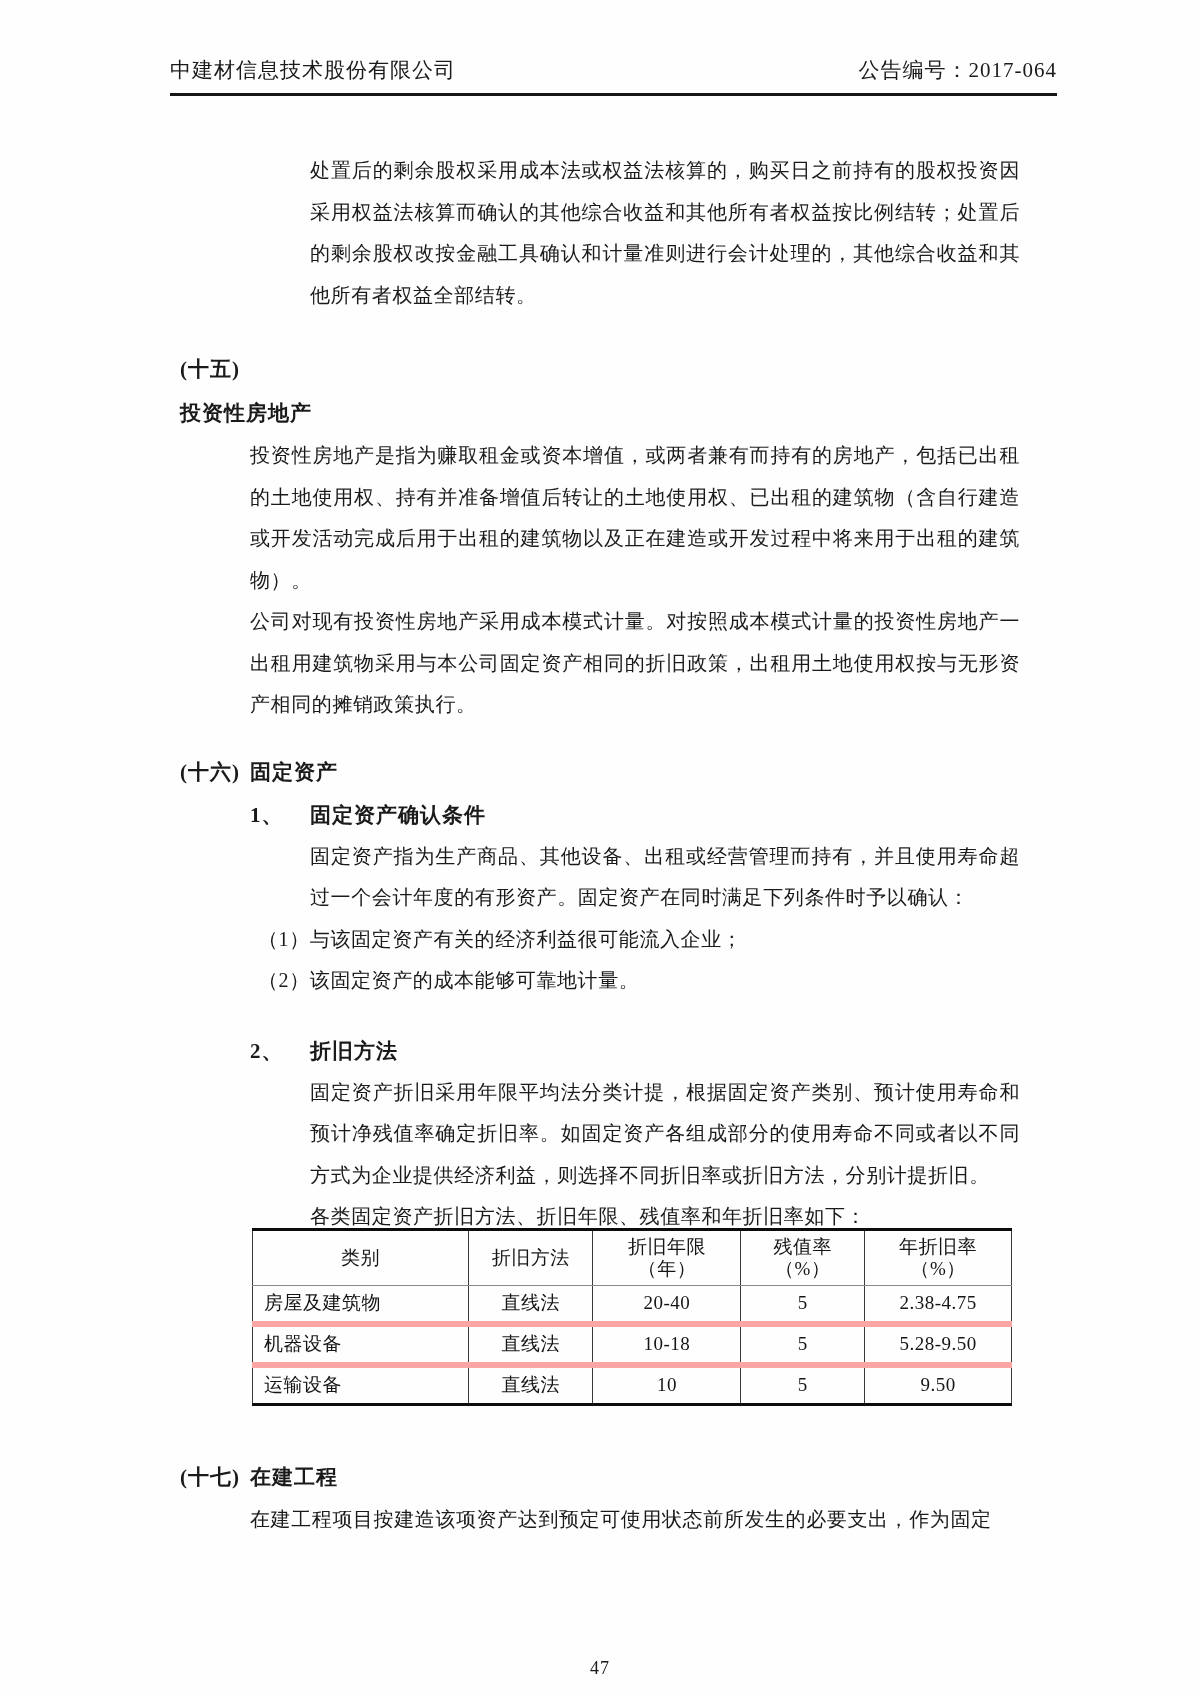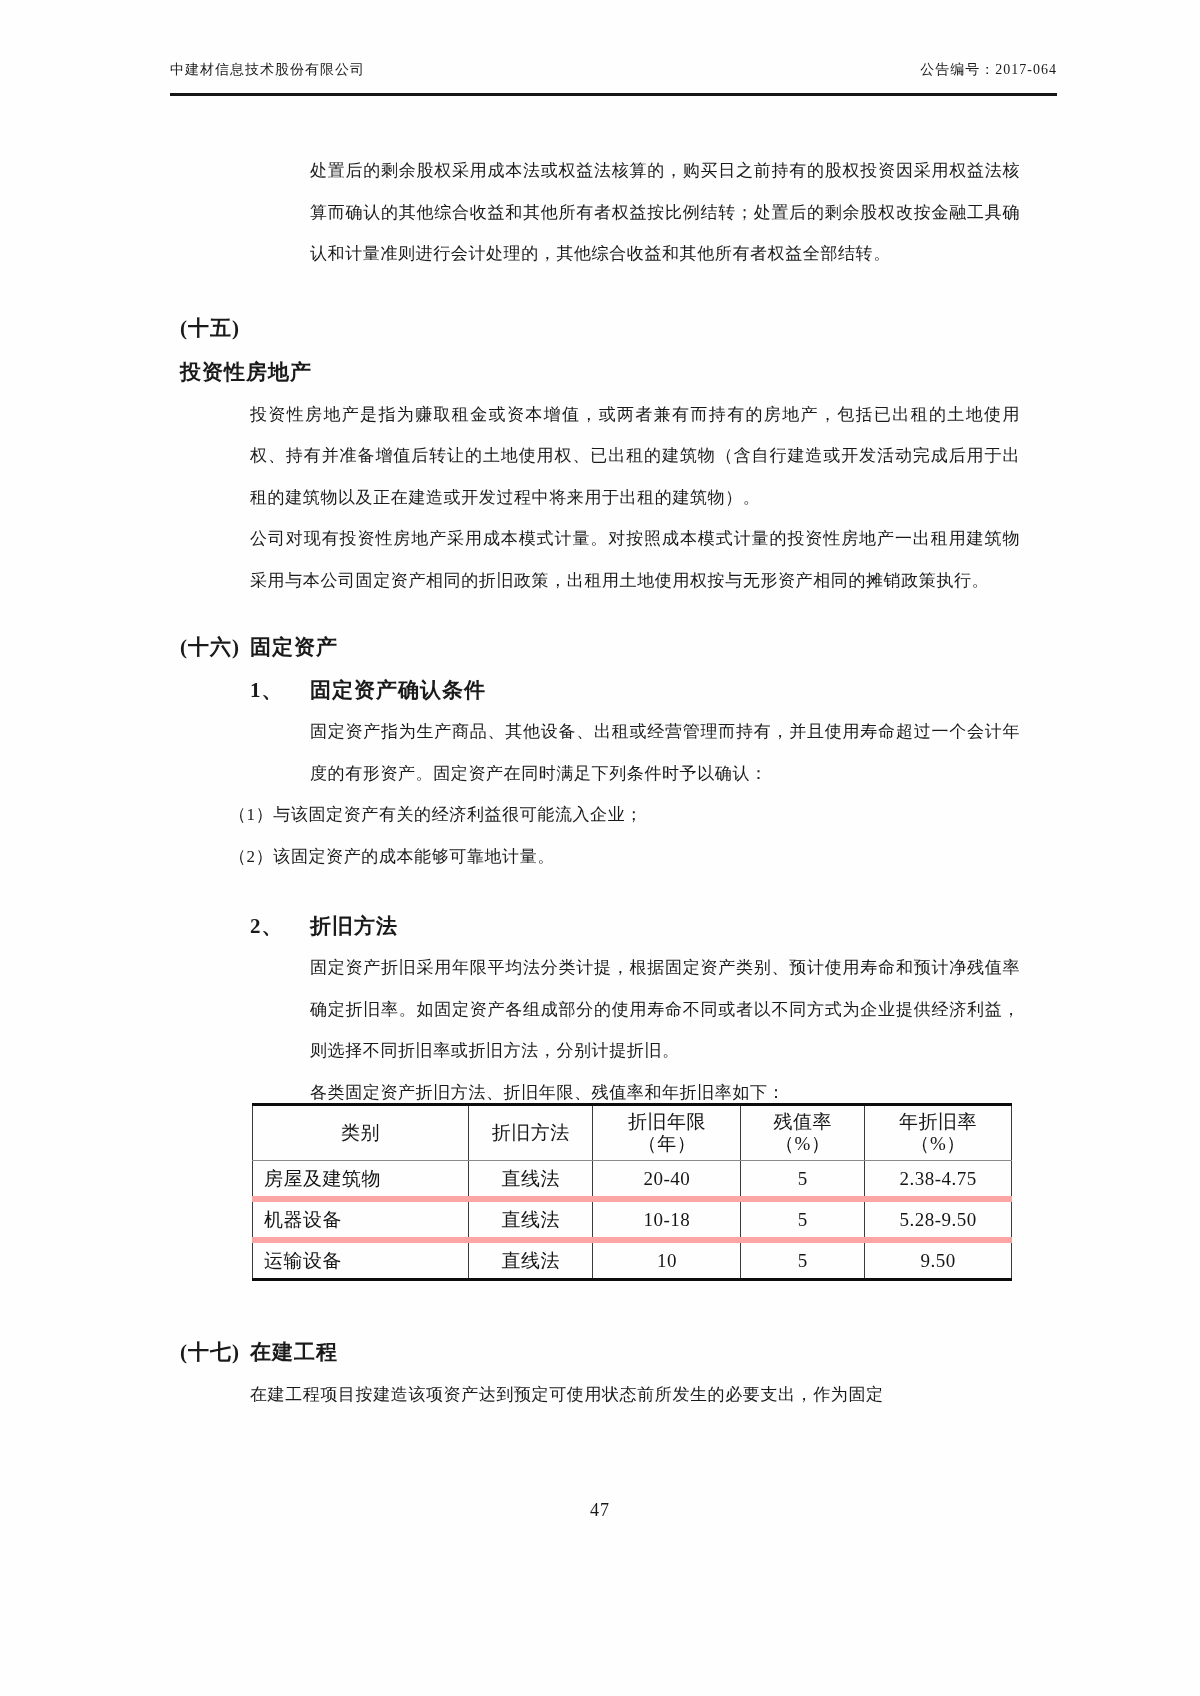--- a/index.html
+++ b/index.html
@@ -11,33 +11,33 @@
     color:#1a1a1a;
     font-family:"Liberation Serif","DejaVu Serif",serif;
     overflow:hidden;
   }
   .content{margin:0 143px 0 170px;}
 
   
   .doc-header{
     padding-top:56px;
     display:flex;justify-content:space-between;align-items:flex-end;
-    font-size:14px;line-height:28px;letter-spacing:1px;
+    font-size:21px;line-height:28px;letter-spacing:1px;
   }
   .header-rule{margin-top:9px;border-top:3px solid #161616;height:0;}
 
   
   p{margin:0;}
   .body-par{
-    font-size:17px;line-height:41.5px;letter-spacing:.6px;
+    font-size:20px;line-height:41.5px;letter-spacing:.6px;
     text-align:justify;text-justify:inter-character;
   }
   .indent-1{margin-left:80px;margin-right:37px;}   
   .indent-2{margin-left:140px;margin-right:37px;}  
-  .item-line{margin-left:59px;margin-right:37px;}
+  .item-line{margin-left:88px;margin-right:37px;}
 
   
   .continuation{margin-top:54px;}
 
   
   .sec-head{
     display:flex;align-items:baseline;
     margin-left:10px;               
     font-weight:bold;font-size:21px;line-height:44px;letter-spacing:1px;
   }
@@ -76,21 +76,21 @@
   .dep-table tbody td{
     height:35px;text-align:center;vertical-align:middle;
     border-bottom:6px solid #fca5a5;
   }
   .dep-table tbody tr:last-child td{border-bottom:none;}
   .dep-table tbody td.cat{text-align:left;padding-left:11px;}
   .th-line:empty{display:none;}
 
   
   .page-number{
-    margin-top:84px;text-align:center;
+    margin-top:118px;text-align:center;
     font-size:18px;letter-spacing:1px;
   }
 </style>
 </head>
 <body>
 
 <div class="page">
   <div class="content">
 
     <div class="doc-header">

